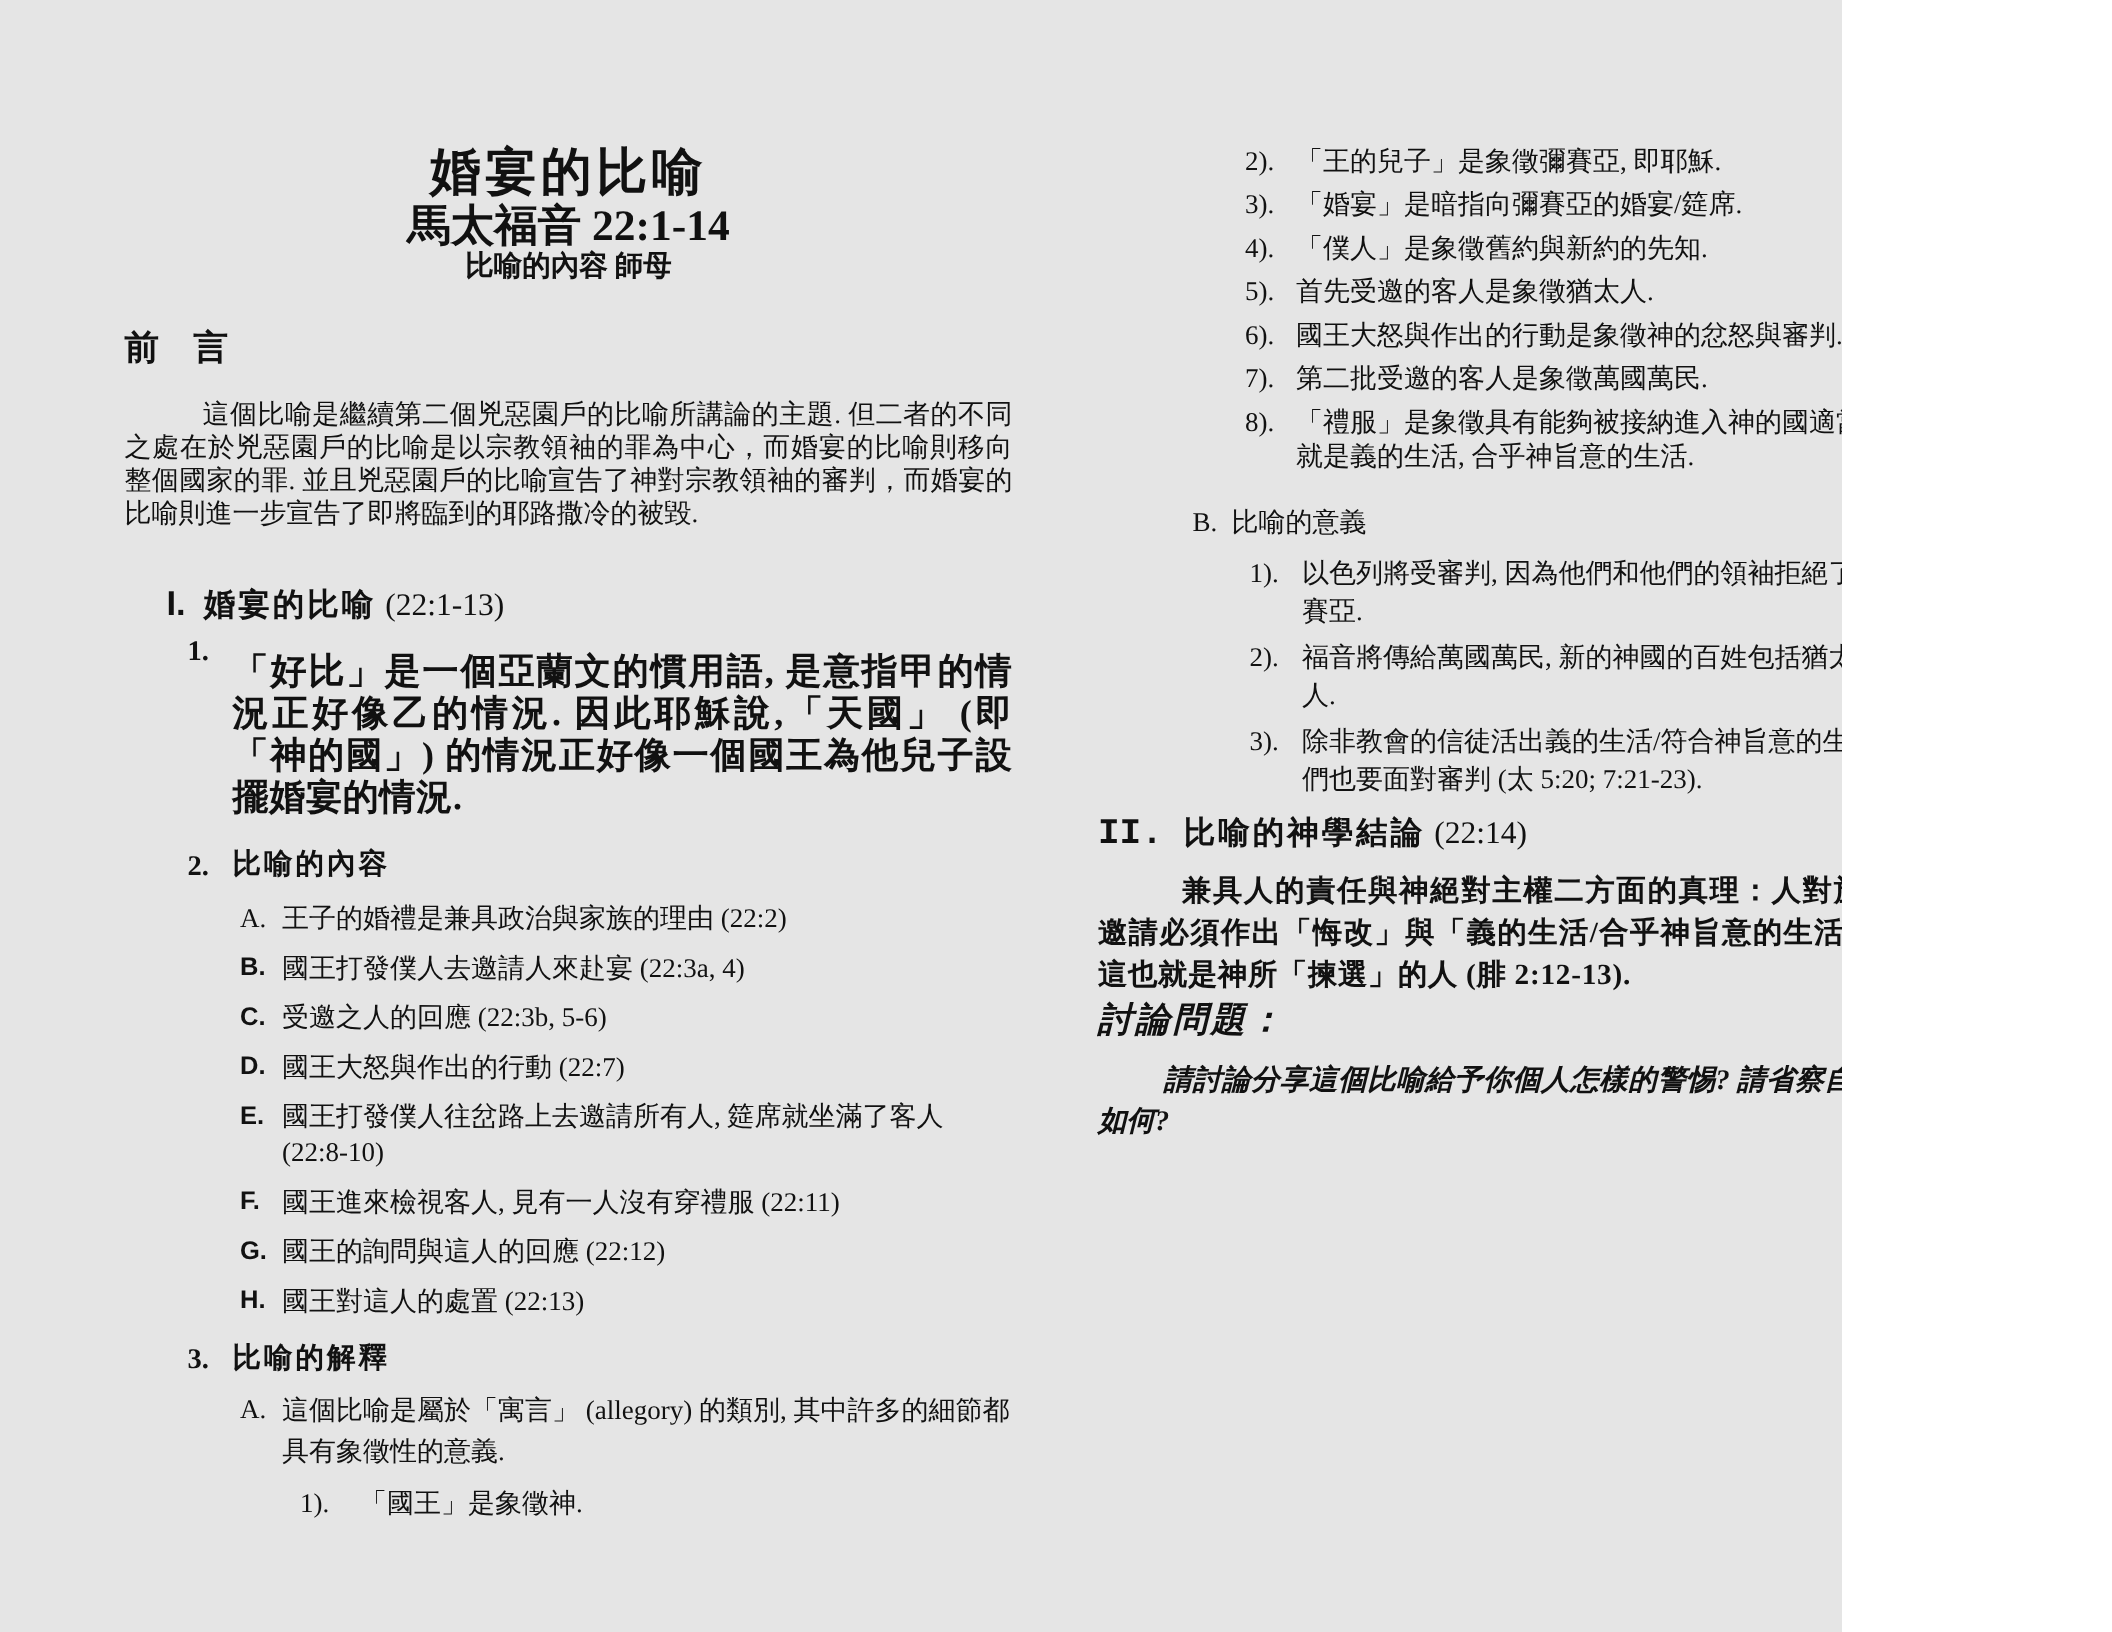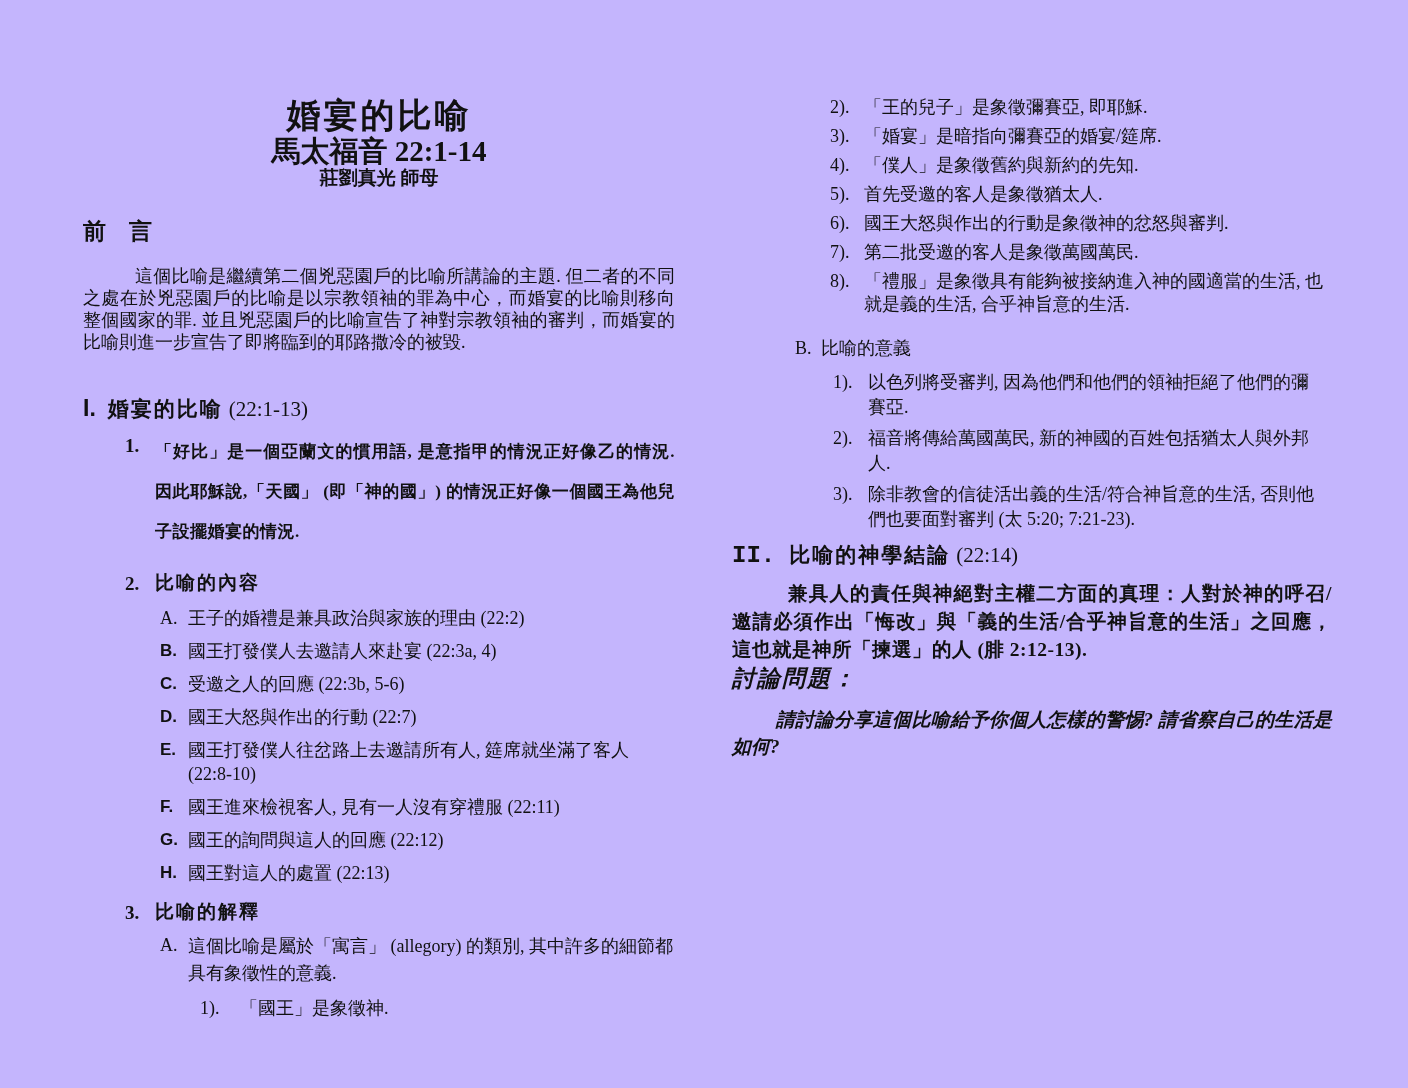--- a/index.html
+++ b/index.html
@@ -2,48 +2,48 @@
 <html><head>
 <meta charset="utf-8">
 <style>
   html, body { margin: 0; padding: 0; }
   body {
     width: 1408px; height: 1088px;
     background: #ffffff;
     font-family: "Liberation Serif", serif;
     color: #111111;
   }
-  .page { position: relative; width: 1408px; height: 1088px; background: #c4b5fd; overflow: hidden; }
+  .page { position: relative; width: 1228px; height: 1088px; background: #e5e5e5; overflow: hidden; }
 
   .col-left  { position: absolute; left: 83px;  top: 95px; width: 592px; }
   .col-right { position: absolute; left: 732px; top: 88px; width: 600px; }
 
   
   .doc-header { text-align: center; }
   .doc-title    { font-size: 34px; font-weight: bold; letter-spacing: 3px; line-height: 42px; }
   .doc-scripture{ font-size: 29px; font-weight: bold; line-height: 28px; }
   .doc-author   { font-size: 19px; font-weight: bold; line-height: 26px; }
 
   .foreword-heading { margin-top: 26px; font-size: 23px; font-weight: bold; line-height: 30px; }
   .intro {
     margin: 18px 0 0 0; font-size: 18px; line-height: 22px;
     text-align: justify; text-indent: 52px;
   }
 
-  .sec-heading { margin-top: 40px; line-height: 30px; }
+  .sec-heading { margin-top: 40px; line-height: 18px; margin-left: 28px; }
   .roman {
     font-family: "Liberation Sans", sans-serif;
     font-weight: bold; font-size: 23px; padding-right: 12px;
   }
   .sec-title { font-size: 21px; font-weight: bold; letter-spacing: 2px; }
   .sec-ref   { font-size: 21px; padding-left: 6px; }
 
   .point { display: flex; margin: 6px 0 0 42px; }
   .pnum  { flex: none; width: 30px; font-weight: bold; font-size: 19px; line-height: 28px; }
-  .ptext { font-size: 17px; font-weight: bold; line-height: 40px; letter-spacing: 0.5px; text-align: justify; }
+  .ptext { font-size: 24px; font-weight: bold; line-height: 28px; letter-spacing: 0.5px; text-align: justify; margin-top: 13px; }
 
   .point-heading { display: flex; margin: 18px 0 0 42px; line-height: 26px; }
   .point-heading .ptitle { font-size: 19px; font-weight: bold; letter-spacing: 2px; }
 
   .abc-list { margin-top: 8px; }
   .abc-item { display: flex; margin: 0 0 9px 77px; font-size: 18px; line-height: 24px; }
   .letter { flex: none; width: 28px; }
   .letter.sansbold { font-family: "Liberation Sans", sans-serif; font-weight: bold; font-size: 17px; }
   .atext { max-width: 478px; }
 
@@ -89,21 +89,21 @@
 </head>
 <body>
 
 <div class="page">
 
   <div class="col-left">
 
     <div class="doc-header">
       <div class="doc-title">婚宴的比喻</div>
       <div class="doc-scripture">馬太福音 22:1-14</div>
-      <div class="doc-author">莊劉真光 師母</div>
+      <div class="doc-author">比喻的內容 師母</div>
     </div>
 
     <div class="foreword-heading">前　言</div>
     <p class="intro">這個比喻是繼續第二個兇惡園戶的比喻所講論的主題. 但二者的不同之處在於兇惡園戶的比喻是以宗教領袖的罪為中心，而婚宴的比喻則移向整個國家的罪. 並且兇惡園戶的比喻宣告了神對宗教領袖的審判，而婚宴的比喻則進一步宣告了即將臨到的耶路撒冷的被毀.</p>
 
     <div class="sec-heading">
       <span class="roman">I.</span><span class="sec-title">婚宴的比喻</span><span class="sec-ref">(22:1-13)</span>
     </div>
 
     <div class="point">

